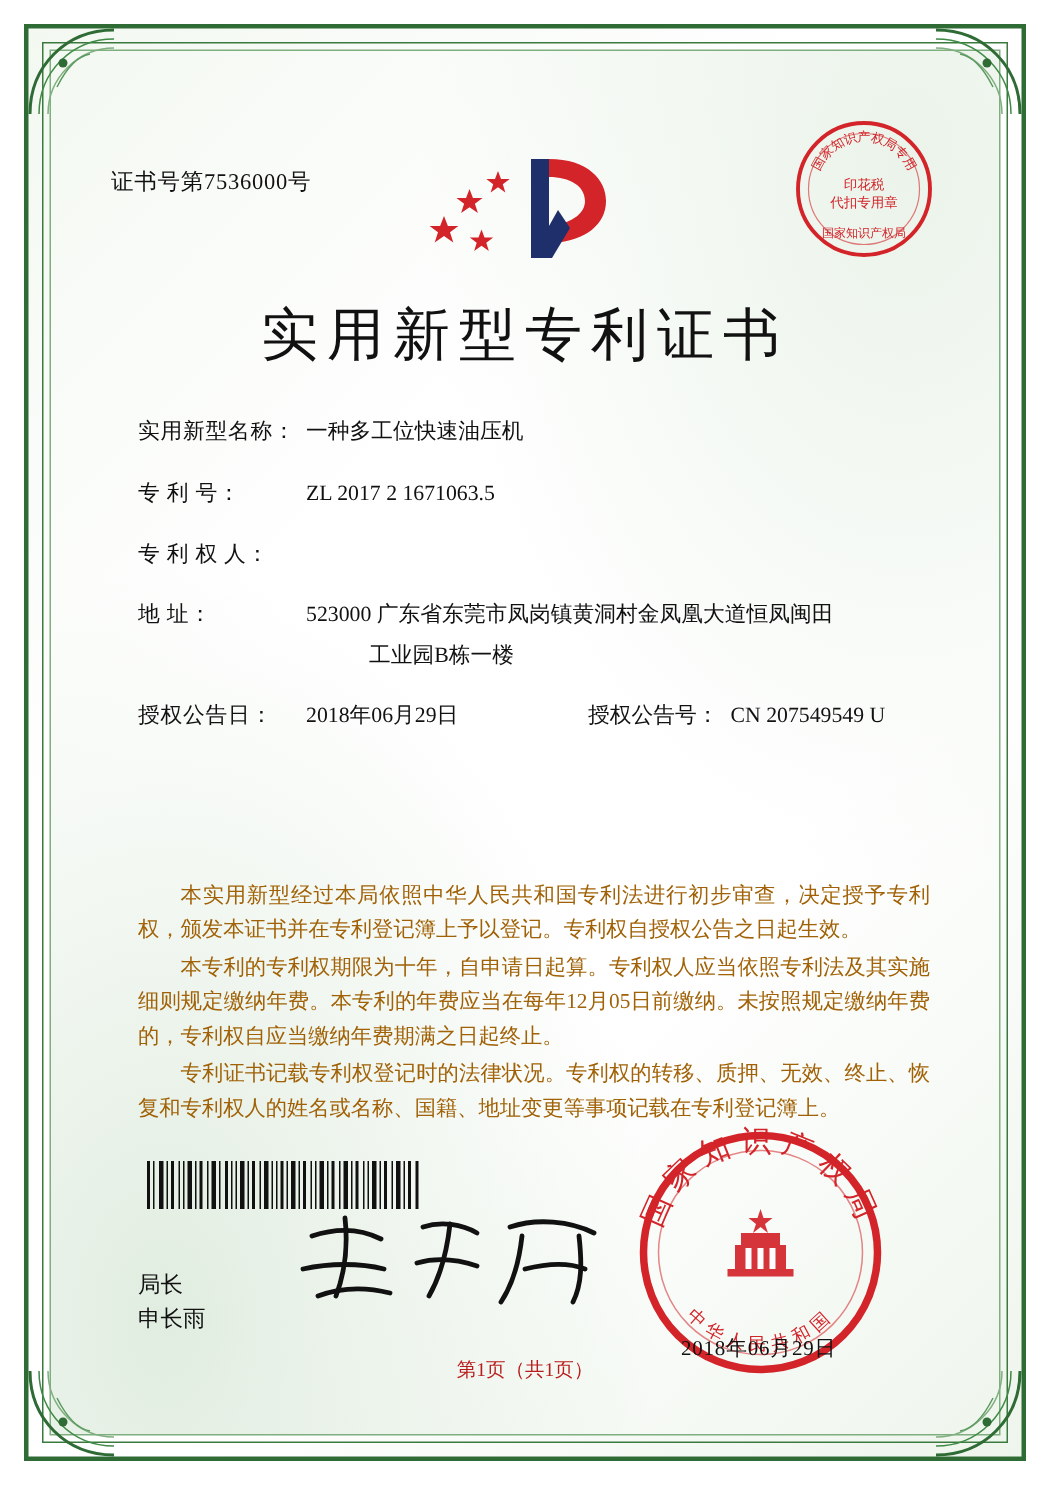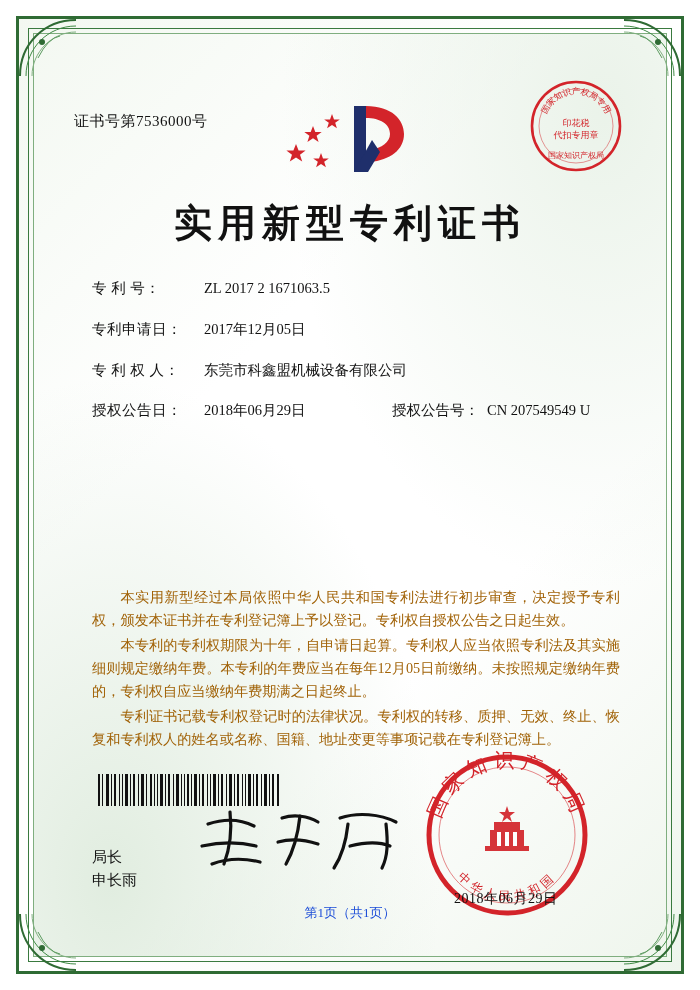--- a/index.html
+++ b/index.html
@@ -82,21 +82,21 @@
   }
 
   .title {
     position: absolute;
     top: 148px;
     left: 0;
     right: 0;
     text-align: center;
     font-size: 38px;
     letter-spacing: 6px;
-    font-weight: 700;
+    font-weight: 400;
     color: #111;
     font-family: "Liberation Serif", "DejaVu Serif", serif;
   }
 
   .fields {
     position: absolute;
     top: 228px;
     left: 42px;
     right: 18px;
     font-size: 14.5px;
@@ -195,21 +195,21 @@
     height: 76px;
   }
 
   .footer {
     position: absolute;
     bottom: 18px;
     left: 0;
     right: 0;
     text-align: center;
     font-size: 13px;
-    color: #1d4ed8;
+    color: #b91c1c;
   }
 
   
   .tint {
     position: absolute;
     left: 34px; right: 34px; top: 34px; bottom: 34px;
     background:
       radial-gradient(ellipse at 12% 92%, rgba(200,222,198,0.55) 0%, rgba(255,255,255,0) 42%),
       radial-gradient(ellipse at 90% 8%, rgba(214,231,212,0.5) 0%, rgba(255,255,255,0) 40%);
     pointer-events: none;
@@ -291,41 +291,46 @@
         <text x="48" y="48" font-size="9" fill="#d3242a" text-anchor="middle" font-family="'Liberation Serif',serif">印花税</text>
         <text x="48" y="60" font-size="9" fill="#d3242a" text-anchor="middle" font-family="'Liberation Serif',serif">代扣专用章</text>
         <text x="48" y="80" font-size="8" fill="#d3242a" text-anchor="middle" font-family="'Liberation Serif',serif">国家知识产权局</text>
       </svg>
     </div>
 
     <div class="title">实用新型专利证书</div>
 
     <div class="fields">
 
+      <div class="field-row">
+        <div class="field-label">实用新型名称：</div>
+        <div class="field-sep"></div>
+        <div class="field-value">一种多工位快速油压机</div>
+      </div>
 
 
       <div class="field-row">
         <div class="field-label">专 利 号：</div>
         <div class="field-sep"></div>
         <div class="field-value">ZL 2017 2 1671063.5</div>
       </div>
 
-      <div class="field-row">
-        <div class="field-label">专利申请日：</div>
-        <div class="field-sep"></div>
-        <div class="field-value">2017年12月05日</div>
-      </div>
 
       <div class="field-row">
         <div class="field-label">专 利 权 人：</div>
         <div class="field-sep"></div>
-        <div class="field-value">东莞市科鑫盟机械设备有限公司</div>
       </div>
 
-
+      <div class="field-row">
+        <div class="field-label">地 址：</div>
+        <div class="field-sep"></div>
+        <div class="field-value">523000 广东省东莞市凤岗镇黄洞村金凤凰大道恒凤闽田</div>
+      </div>
+
+      <div class="addr-second">工业园B栋一楼</div>
 
       <div class="two-col">
         <div class="col left">
           <div class="field-label">授权公告日：</div>
           <div class="field-sep"></div>
           <div>2018年06月29日</div>
         </div>
         <div class="col">
           <div>授权公告号：</div>
           <div class="field-sep"></div>

